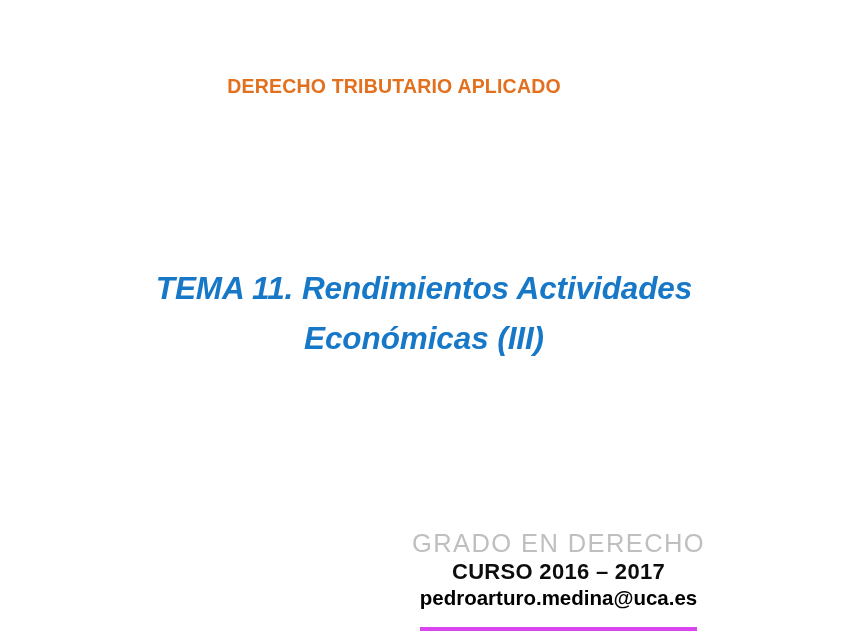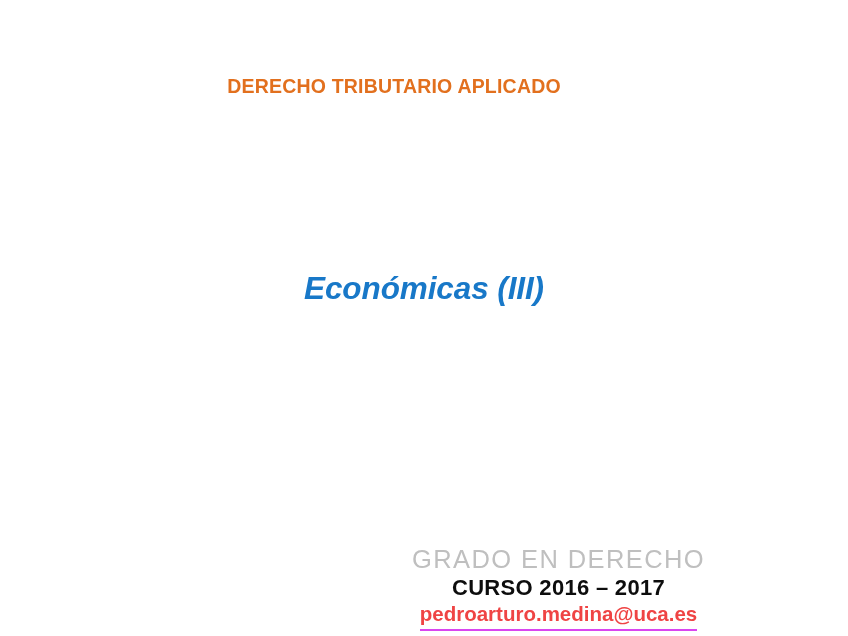--- a/index.html
+++ b/index.html
@@ -71,27 +71,27 @@
     font-size: 22px;
     font-weight: bold;
     color: #0D0D0D;
     letter-spacing: 0.3px;
     line-height: 25px;
     white-space: nowrap;
   }
   .email-line {
     font-size: 20.5px;
     font-weight: bold;
-    color: #ef4444;
+    color: #000000;
     line-height: 28px;
     white-space: nowrap;
     text-decoration: none;
     display: inline-block;
-    border-bottom: 2px solid #d946ef;
-    padding-bottom: 1px;
+    border-bottom: 4px solid #d946ef;
+    padding-bottom: 15px;
   }
 
   
   .uca-logo {
     position: absolute;
     left: 8px;
     bottom: 4px;
     display: flex;
     align-items: center;
     height: 44px;
@@ -113,20 +113,21 @@
   .uca-ca { color: #2E5F7E; }
 </style>
 </head>
 <body>
 
 <div id="slide">
 
   <div class="course-header">DERECHO TRIBUTARIO APLICADO</div>
 
   <div class="slide-title">
+    <span class="line">TEMA 11. Rendimientos Actividades</span>
     <span class="line">Económicas (III)</span>
   </div>
 
   <div class="info-block">
     <div class="degree-line">GRADO  EN  DERECHO</div>
     <div class="year-line">CURSO  2016 – 2017</div>
     <div>
       <span class="email-line">pedroarturo.medina@uca.es</span>
     </div>
   </div>

